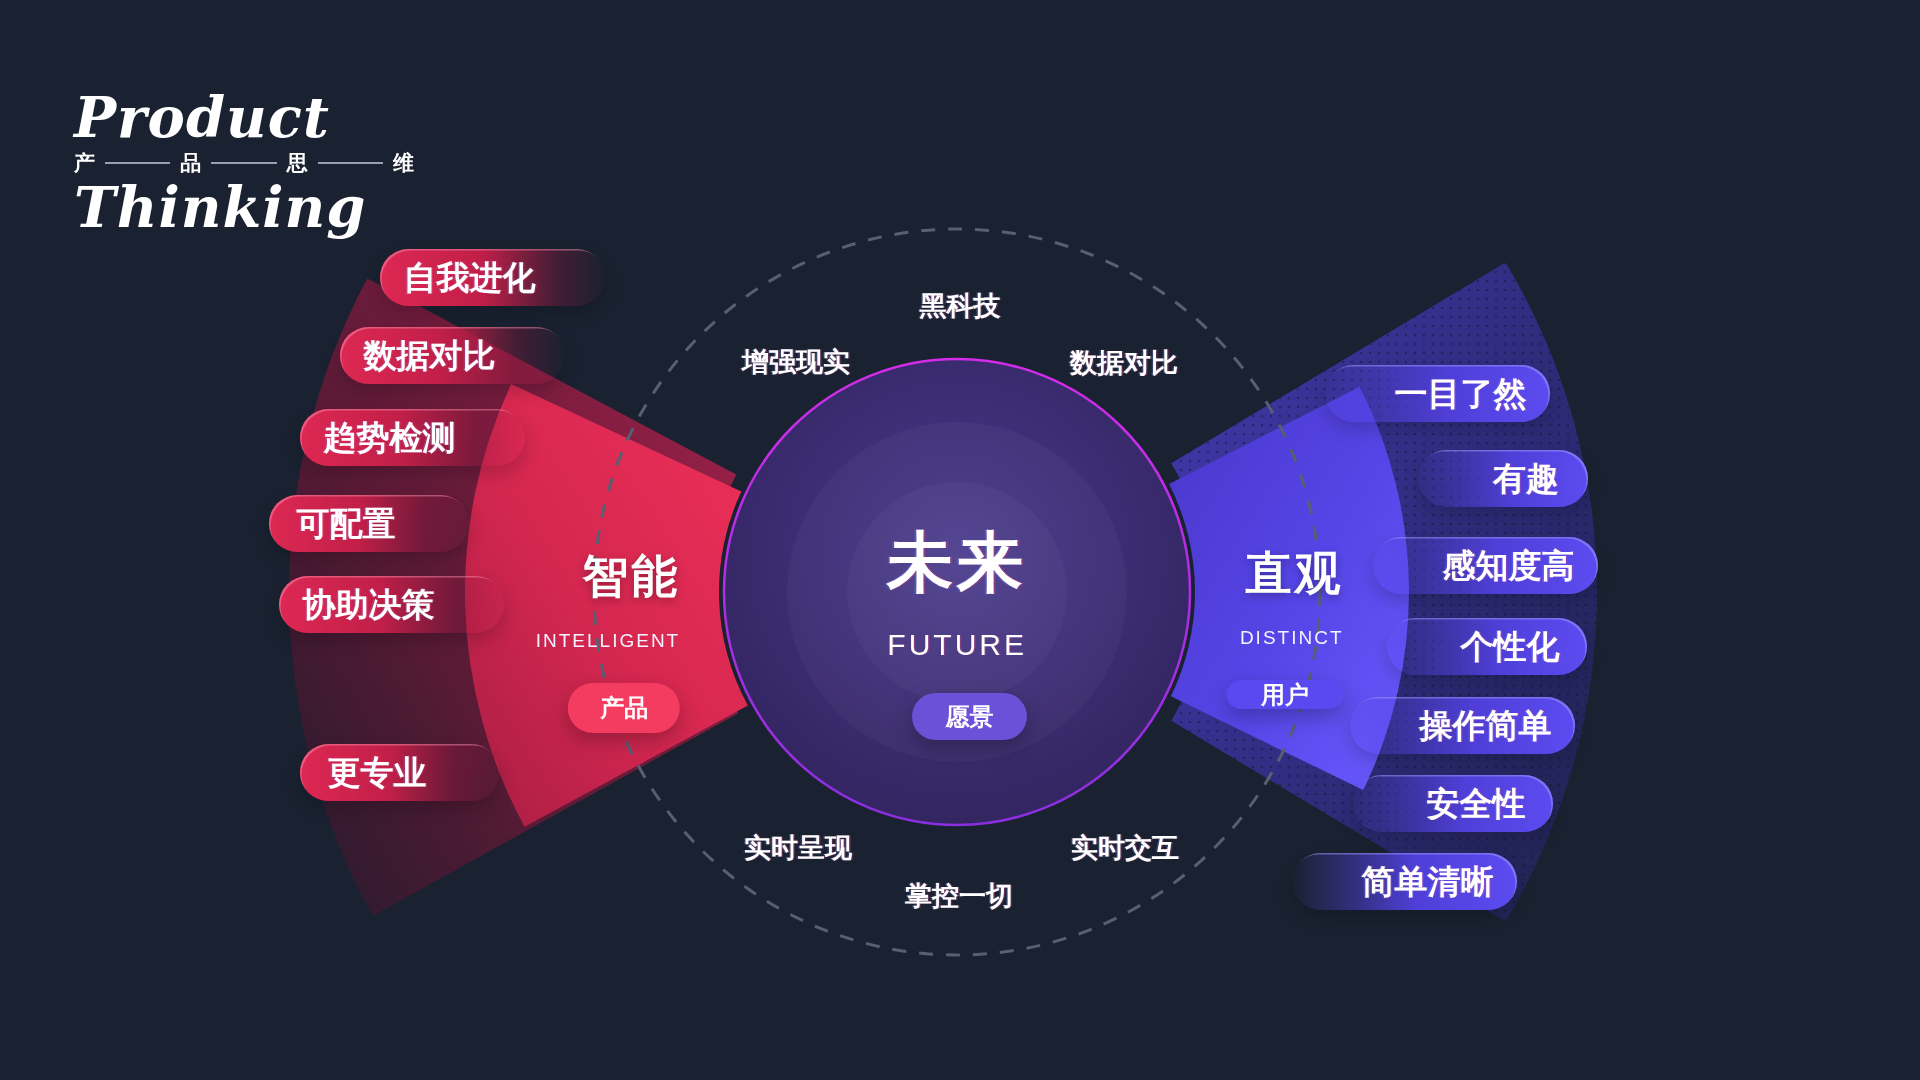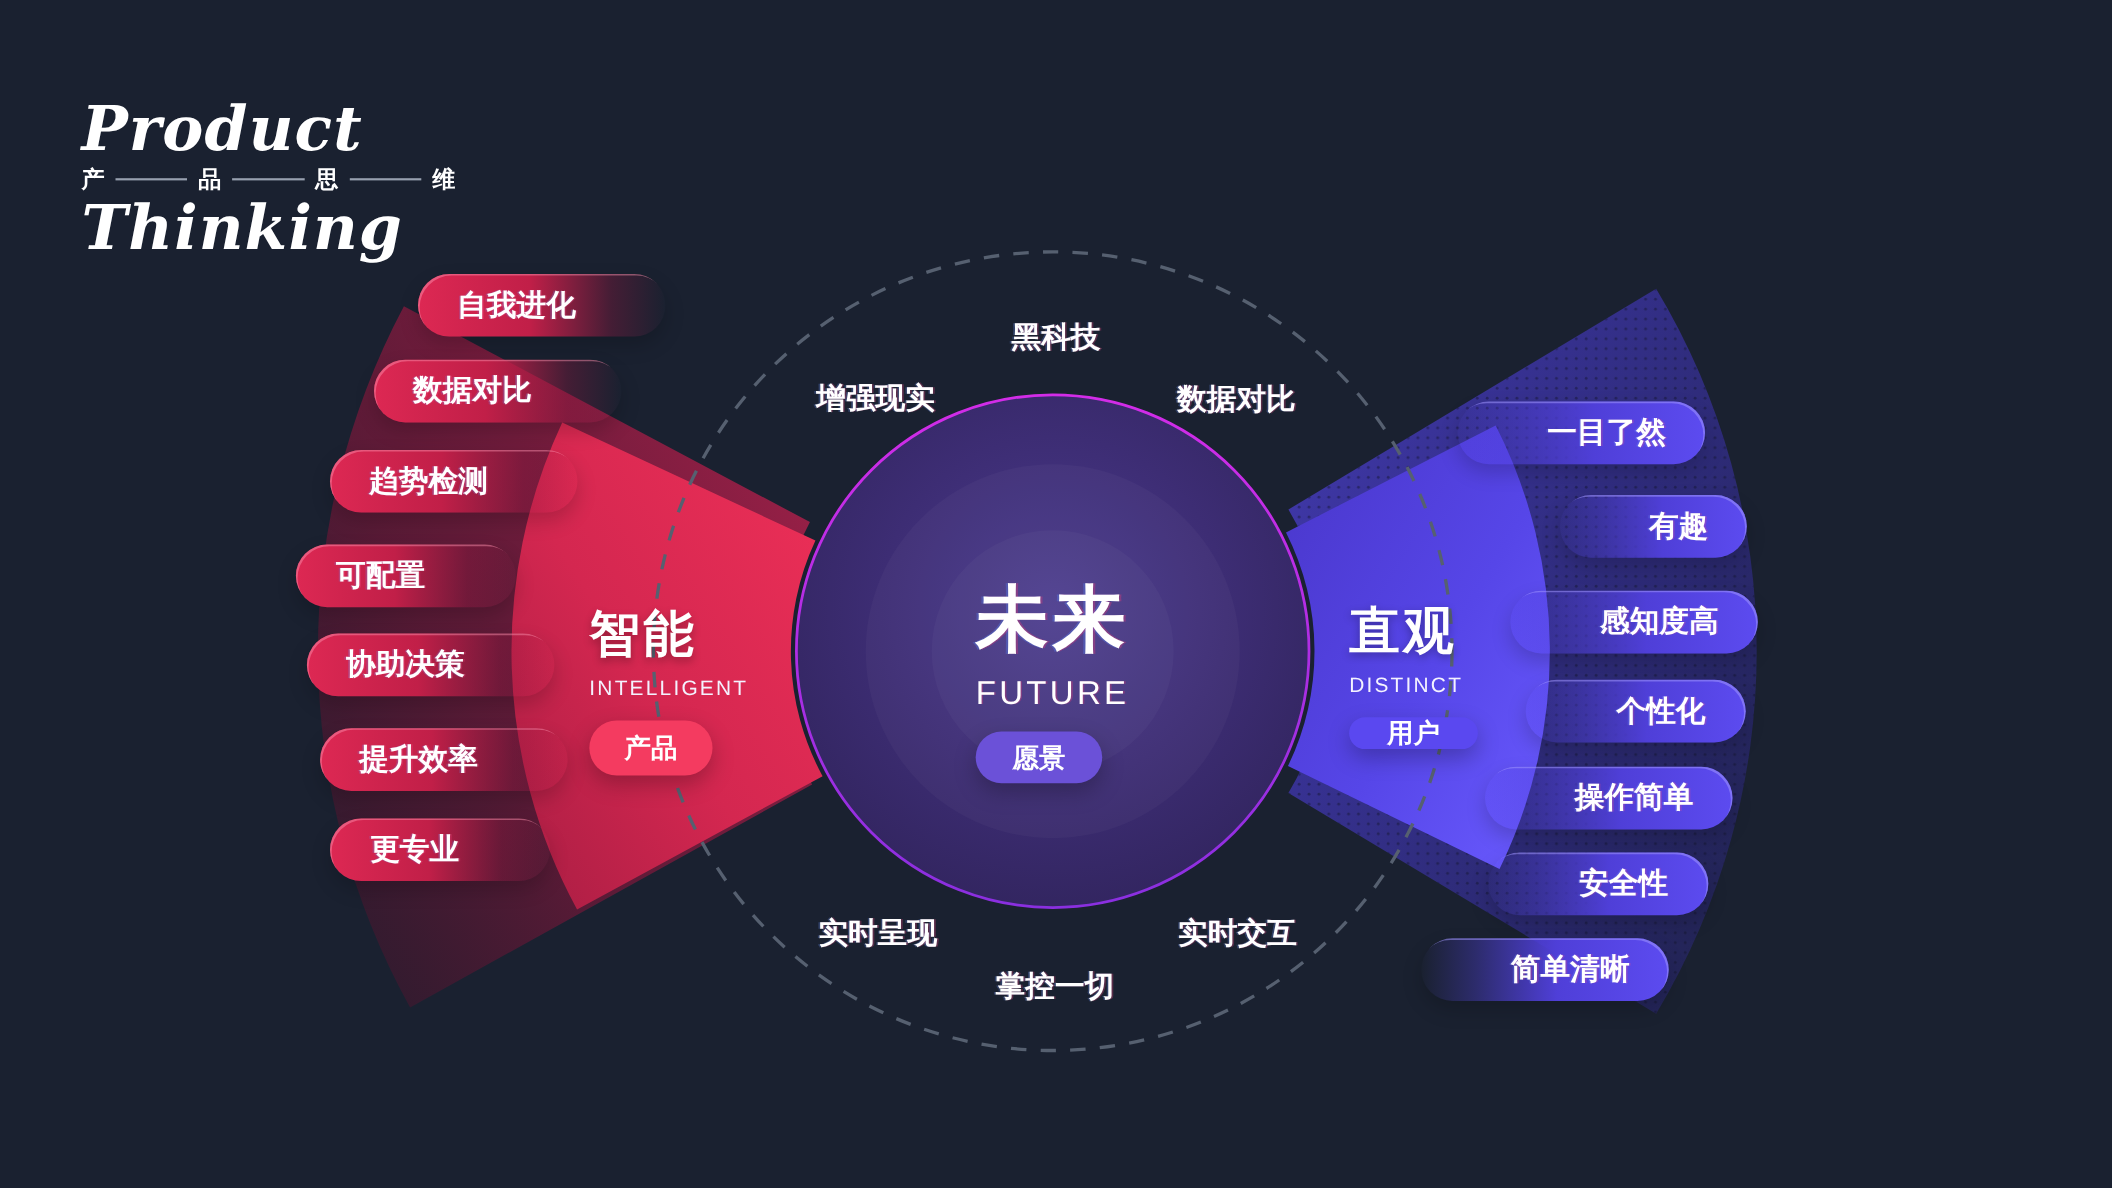--- a/index.html
+++ b/index.html
@@ -31,21 +31,21 @@
   }
   .logo .char-row .cn { font-size: 21px; font-weight: 700; color: #ffffff; }
   .logo .char-row .rule { flex: 1; height: 0; border-top: 2px solid #97a0af; margin: 0 10px; }
 
   
   .pill {
     position: absolute;
     height: 57px;
     line-height: 57px;
     border-radius: 999px;
-    font-size: 27px;
+    font-size: 33px;
     font-weight: 700;
     color: #ffffff;
     text-align: center;
     white-space: nowrap;
     box-sizing: border-box;
     text-shadow: 1.5px 0 0 rgba(255,80,140,0.25), -1.5px 0 0 rgba(110,150,255,0.25);
   }
   .pill-left {
     padding-right: 46px;
     background: linear-gradient(90deg, #dd2853 0%, #c11f48 45%, rgba(148,22,62,0.35) 78%, rgba(130,18,55,0) 100%);
@@ -53,22 +53,23 @@
   }
   .pill-right {
     padding-left: 46px;
     background: linear-gradient(270deg, #5c4bf0 0%, #4f3fd8 45%, rgba(80,64,220,0.35) 78%, rgba(70,55,200,0) 100%);
     box-shadow: inset -2px 2px 0 -0.5px rgba(165,155,255,0.5), 0 8px 18px rgba(0,0,0,0.18);
   }
 
   
   .fan-group {
     position: absolute;
-    display: flex; flex-direction: column; align-items: flex-start;
+    display: flex; flex-direction: column; align-items: flex-end;
     transform: translateX(-50%);
+    gap: 14px;
   }
   .fan-title {
     font-size: 46px; font-weight: 700; letter-spacing: 3px;
     text-shadow: 0 3px 8px rgba(0,0,0,0.3);
   }
   .fan-sub {
     margin-top: 8px; font-size: 19px; font-weight: 500; letter-spacing: 2px; color: #f4f2ff;
   }
   .badge {
     margin-top: 17px;
@@ -167,21 +168,20 @@
       <span class="cn">维</span>
     </div>
     <div class="script">Thinking</div>
   </div>
 
   <div class="pill pill-left" style="left:380px; top:249px; width:225px">自我进化</div>
   <div class="pill pill-left" style="left:340px; top:327px; width:225px">数据对比</div>
   <div class="pill pill-left" style="left:300px; top:409px; width:225px">趋势检测</div>
   <div class="pill pill-left" style="left:269px; top:495px; width:200px">可配置</div>
   <div class="pill pill-left" style="left:279px; top:576px; width:225px">协助决策</div>
-  <div class="pill pill-left" style="left:291px; top:662px; width:225px">提升效率</div>
   <div class="pill pill-left" style="left:300px; top:744px; width:200px">更专业</div>
 
   <div class="pill pill-right" style="left:1418px; top:450px; width:170px">有趣</div>
   <div class="pill pill-right" style="left:1325px; top:365px; width:225px">一目了然</div>
   <div class="pill pill-right" style="left:1373px; top:537px; width:225px">感知度高</div>
   <div class="pill pill-right" style="left:1387px; top:618px; width:200px">个性化</div>
   <div class="pill pill-right" style="left:1350px; top:697px; width:225px">操作简单</div>
   <div class="pill pill-right" style="left:1353px; top:775px; width:200px">安全性</div>
   <div class="pill pill-right" style="left:1292px; top:853px; width:225px">简单清晰</div>
 

